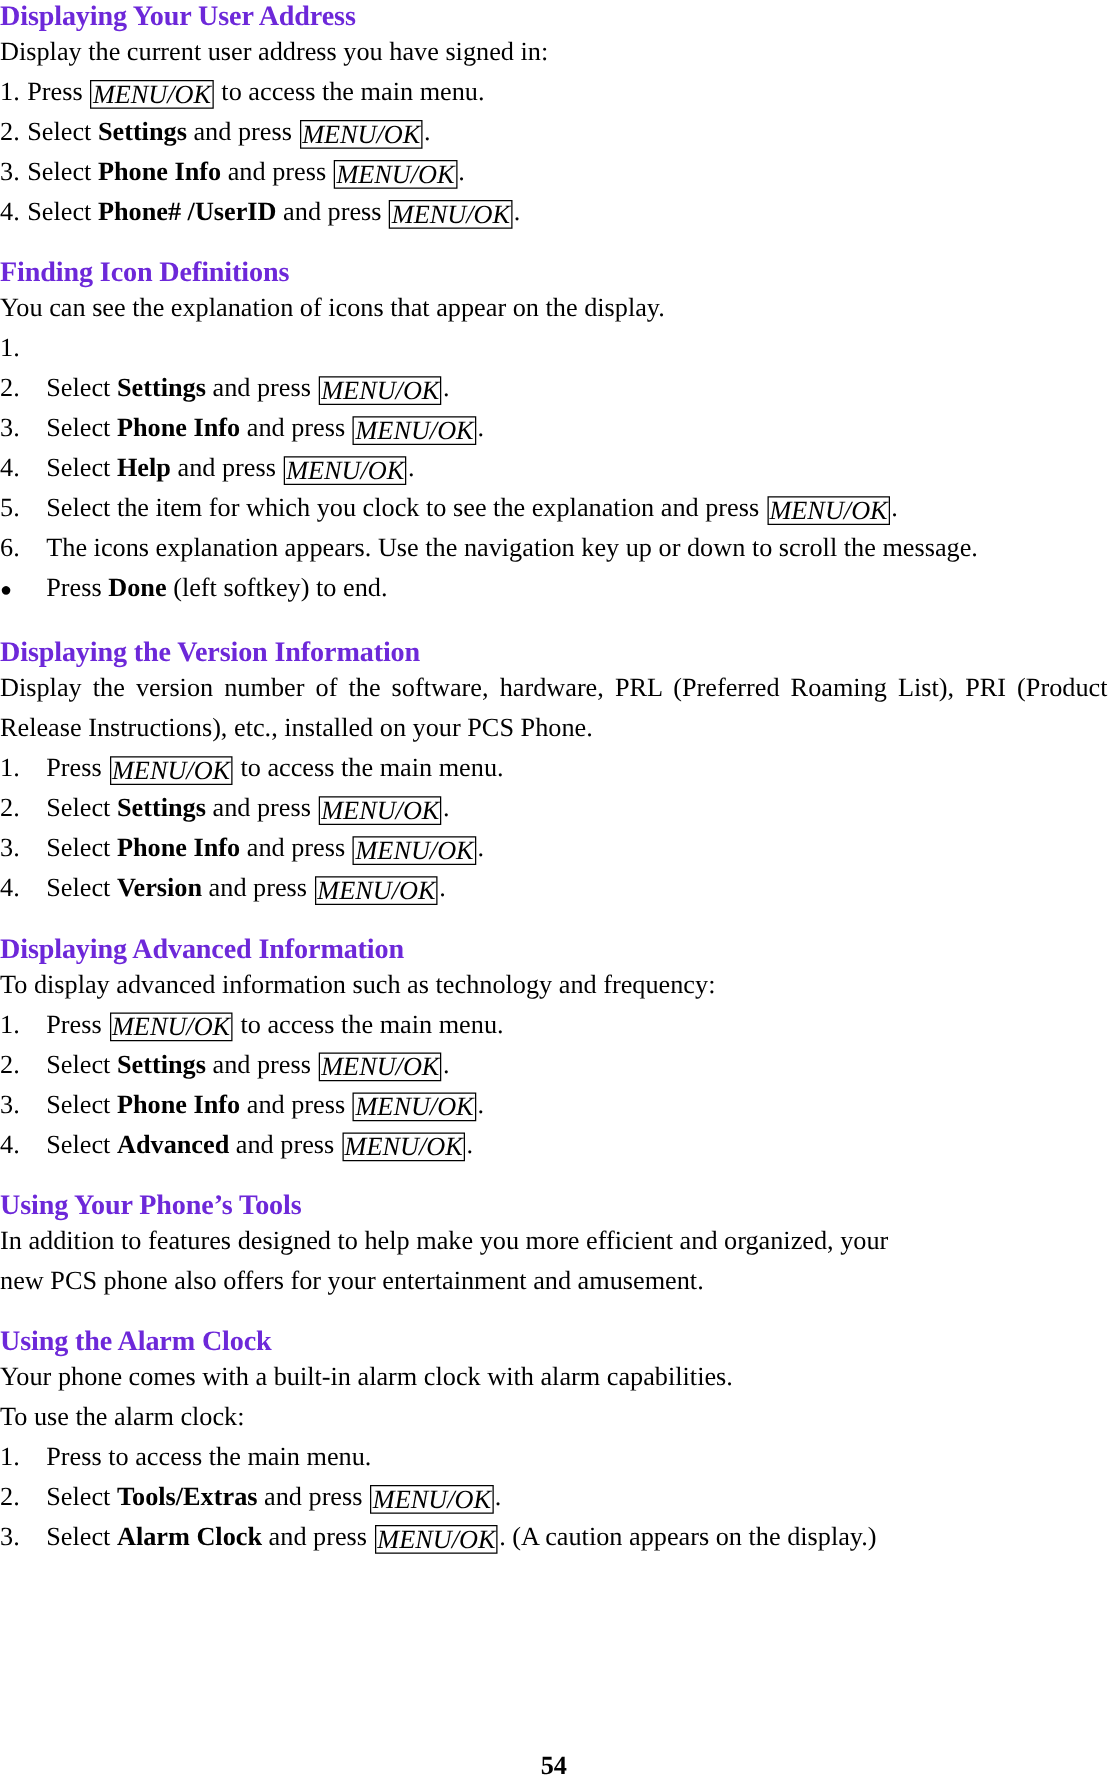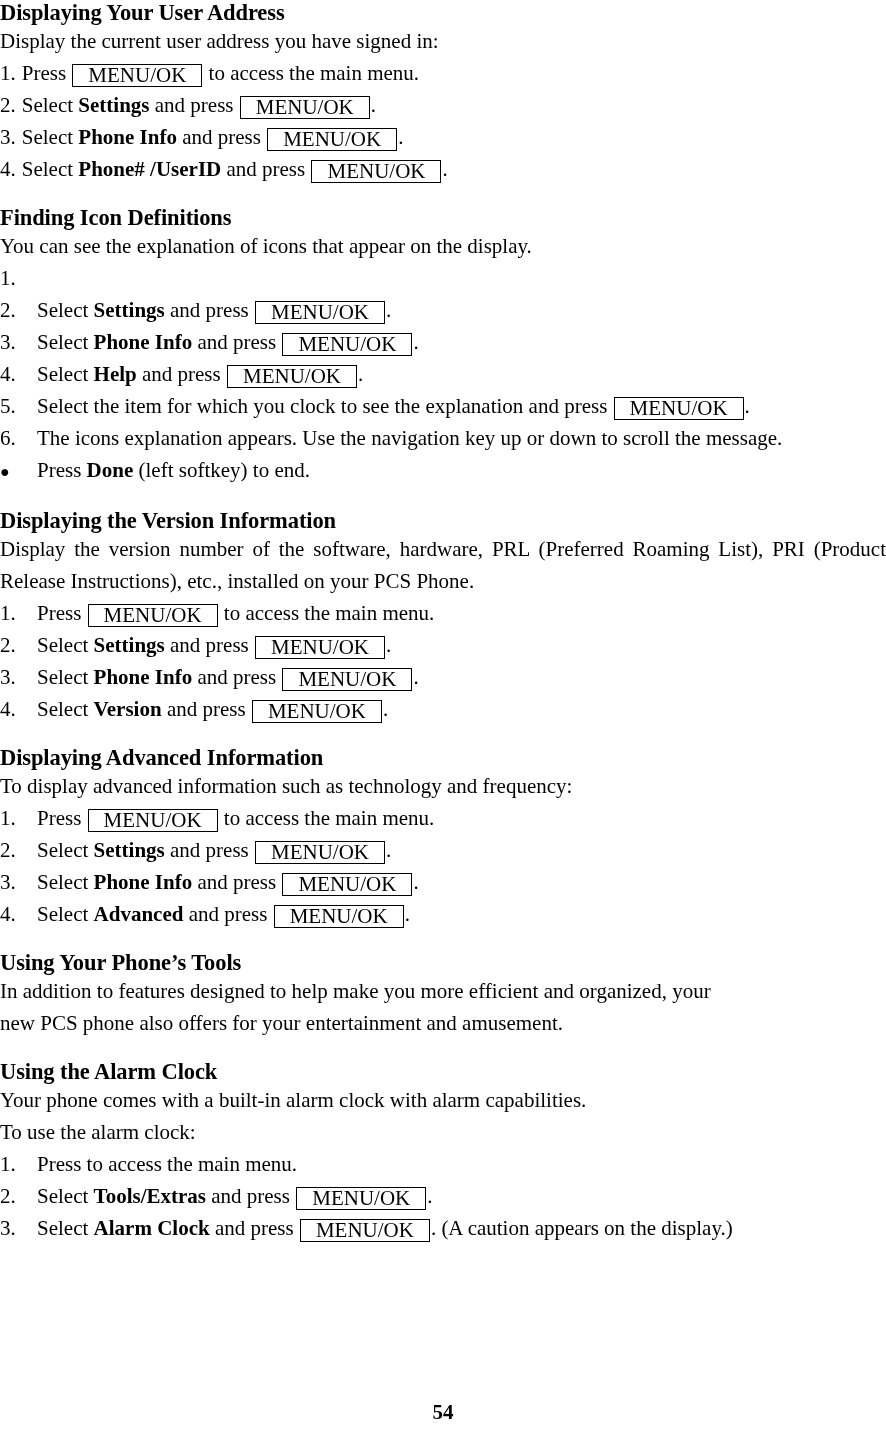--- a/index.html
+++ b/index.html
@@ -23,21 +23,21 @@
     position: relative;
   }
   .content {
     width: 886px;
     padding: 0;
   }
 
   h2.heading {
     font-size: 22.5px;
     font-weight: bold;
-    color: #000000;
+    color: #6d28d9;
     margin: 0;
     padding: 0;
     line-height: 25px;
     letter-spacing: -0.1px;
     white-space: nowrap;
   }
 
   p.para {
     font-size: 21px;
     line-height: 32px;
@@ -68,24 +68,25 @@
   
   .step.wide .marker { width: 37px; }
   .step.bullet .marker { width: 37px; font-size: 16px; line-height: 32px; }
   .step .body { flex: 0 1 auto; }
 
   b { font-weight: bold; }
 
   .key {
     display: inline-block;
     border: 1px solid #000000;
-    padding: 0 15px;
+    padding: 0 1px;
     line-height: 21px;
     margin: 0 1px;
     vertical-align: -2px;
+    font-style: italic;
   }
   .gap-md { height: 20px; }
 
   .pagenum {
     position: absolute;
     left: 0;
     right: 0;
     top: 1400px;
     text-align: center;
     font-size: 21px;

